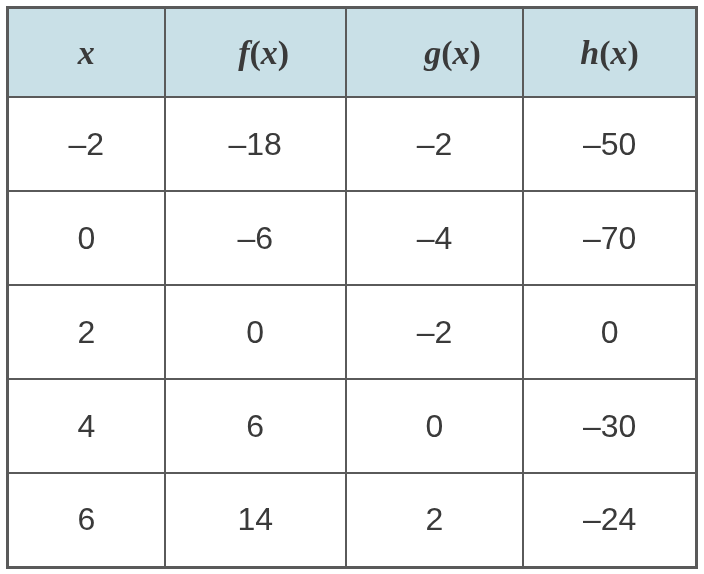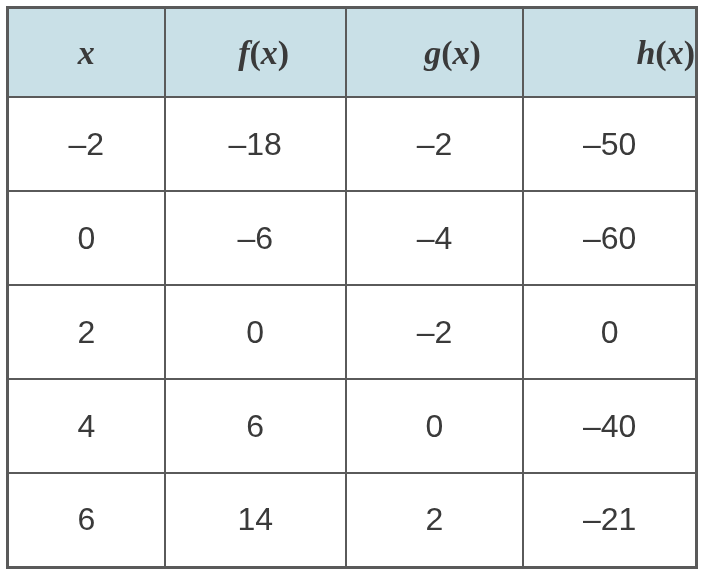--- a/index.html
+++ b/index.html
@@ -54,21 +54,21 @@
       font-style: normal;
       font-family: 'Times New Roman', serif;
       font-weight: bold;
     }
     th {
       font-size: 34px;
     }
     .col-x { width: 158px; }
     .col-f { width: 182px; padding-left: 17px; }
     .col-g { width: 178px; padding-left: 36px; }
-    .col-h { width: 174px; text-align: right; }
+    .col-h { width: 174px; }
   </style>
 </head>
 <body>
 
 <table>
   <thead>
     <tr>
       <th class="col-x">
         <span class="var-x">x</span>
       </th>
@@ -87,34 +87,34 @@
     <tr>
       <td>–2</td>
       <td>–18</td>
       <td>–2</td>
       <td>–50</td>
     </tr>
     <tr>
       <td>0</td>
       <td>–6</td>
       <td>–4</td>
-      <td>–60</td>
+      <td>–70</td>
     </tr>
     <tr>
       <td>2</td>
       <td>0</td>
       <td>–2</td>
       <td>0</td>
     </tr>
     <tr>
       <td>4</td>
       <td>6</td>
       <td>0</td>
-      <td>–40</td>
+      <td>–30</td>
     </tr>
     <tr>
       <td>6</td>
       <td>14</td>
       <td>2</td>
-      <td>–21</td>
+      <td>–24</td>
     </tr>
   </tbody>
 </table>
 
 </body></html>

